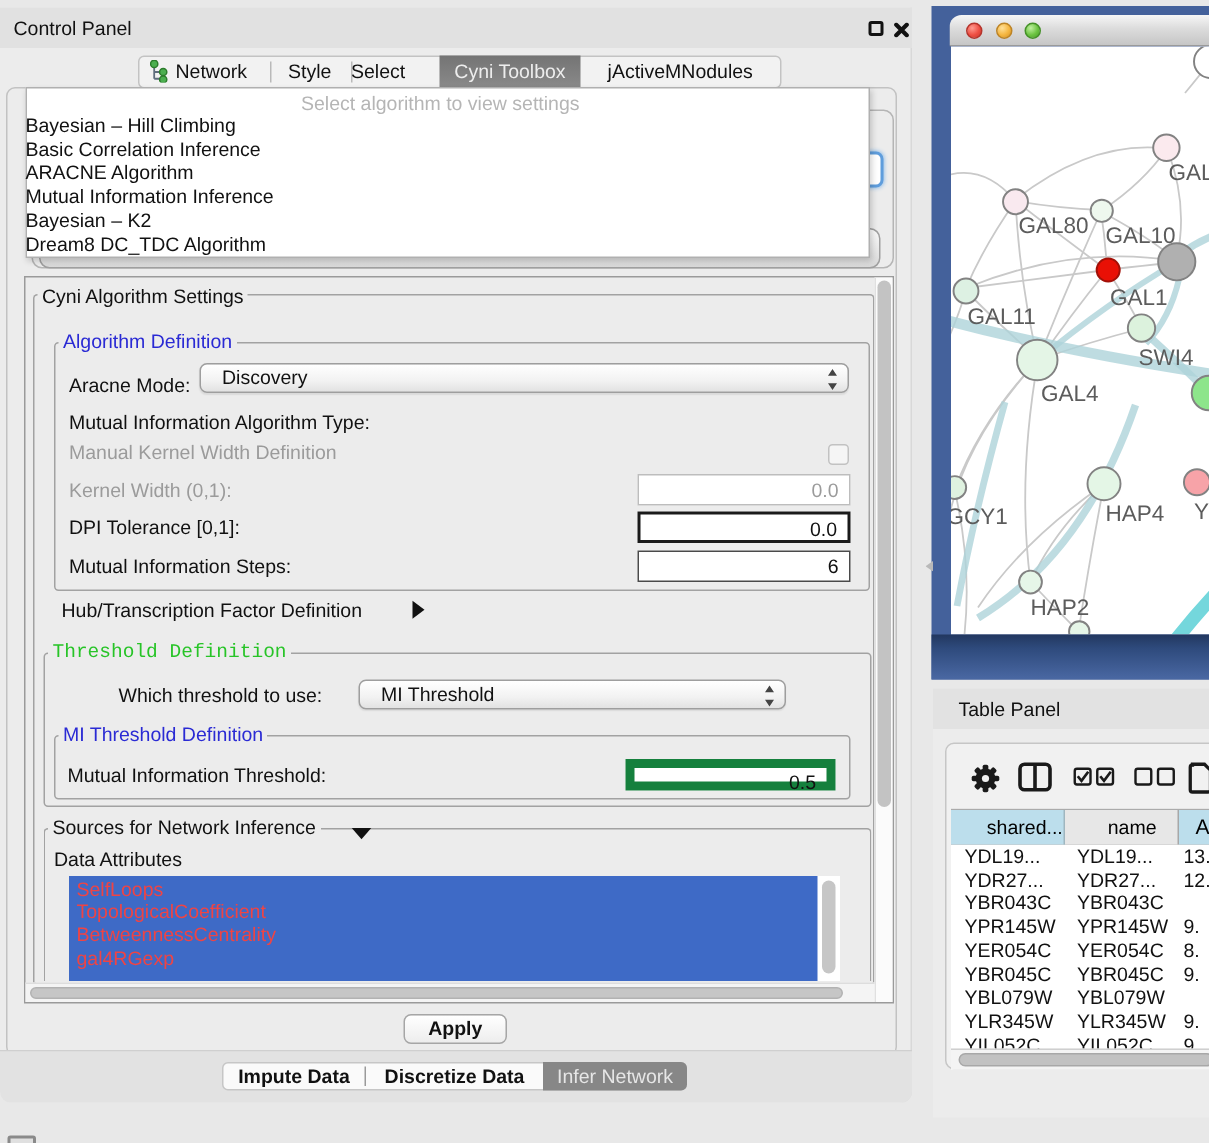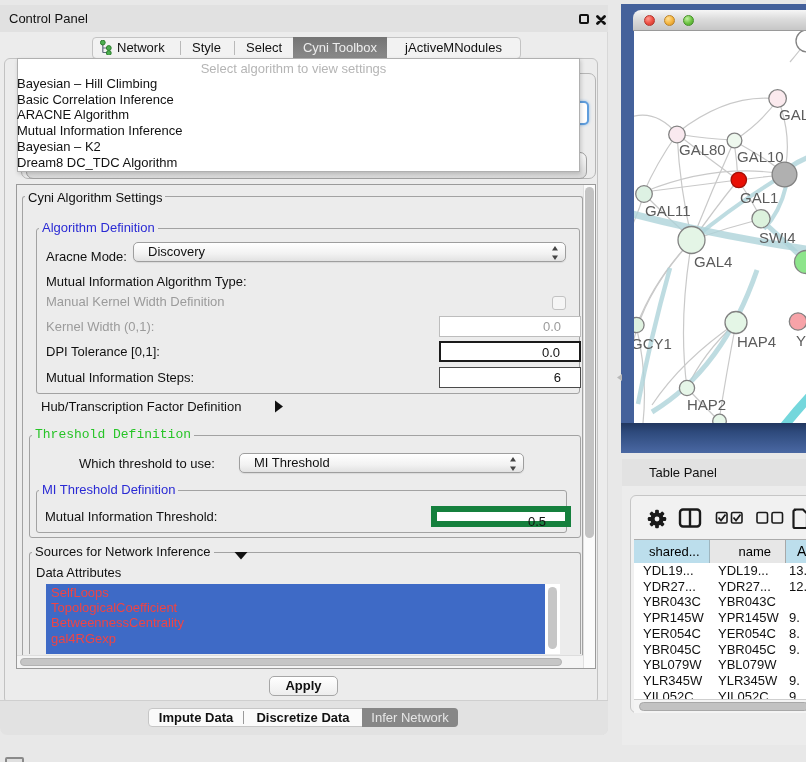--- a/index.html
+++ b/index.html
@@ -7,21 +7,21 @@
   font-family:"Liberation Sans", sans-serif; }
 .abs { position:absolute; }
 .lbl { position:absolute; font-size:13px; height:16px; line-height:16px; white-space:nowrap; color:#111; }
 .bold { font-weight:normal; }
 .gray { color:#9b9b9b; }
 .combo { position:absolute; height:20px; border:1px solid #9e9e9e; border-radius:5px;
   background:linear-gradient(#ffffff,#f2f2f2 60%,#e2e2e2); font-size:13px; line-height:18px;
   padding-left:14px; color:#111; box-shadow:0 1px 1px rgba(0,0,0,0.08);}
 .combo .arr { position:absolute; right:6px; top:2px; width:8px; height:16px; }
 .fld { position:absolute; height:21px; background:#fff; font-size:13px; line-height:19px;
-  text-align:right; padding-right:19px; color:#111;margin-left:14px; }
+  text-align:right; padding-right:7px; color:#111; }
 .gbox { position:absolute; border:1px solid #a2a2a2; border-radius:3px; }
 .gtitle { position:absolute; font-size:13px; height:13px; line-height:13px; background:#ececec;
   padding:0 3px; white-space:nowrap; }
 </style>
 </head>
 <body>
 
 <div class="abs" id="netwin" style="left:621px; top:4px; width:185px; height:449px; background:#44619b;">
   <div class="abs" style="left:12px; top:6px; width:173px; height:21px;
     background:linear-gradient(#f6f6f6,#dcdcdc 45%,#c6c6c6); border-top-left-radius:8px;
@@ -107,21 +107,21 @@
         <text x="687" y="410">HAP2</text>
       </g>
     </svg>
   </div>
   <div class="abs" style="left:0; top:419px; width:185px; height:30px;
     background:linear-gradient(#22375f,#2e4a7c 30%,#4a68a3);"></div>
 </div>
 
 <div class="abs" id="tabwin" style="left:622px; top:459px; width:184px; height:286px; background:#ececec;">
   <div class="abs" style="left:0; top:0; width:184px; height:27px; background:#e2e2e2;
-    font-size:13px; line-height:27px; color:#111;"><span style="margin-left:27px;">Table Panel</span></div>
+    font-size:13px; line-height:27px; color:#111;"><span style="margin-left:17px;">Table Panel</span></div>
   <div class="abs" style="left:8px; top:36px; width:210px; height:218px; background:#f1f1f1;
     border:1px solid #c6c6c6; border-radius:6px;"></div>
 
   <div class="abs" style="left:24px; top:49px; width:160px; height:22px;">
     <svg width="160" height="22" viewBox="0 0 160 22">
 
       <g transform="translate(11,11)" fill="#1a1a1a">
         <circle r="6.6"></circle>
         <g>
           <rect x="-1.9" y="-9.2" width="3.8" height="4" rx="1.2"></rect>
@@ -151,21 +151,21 @@
         <rect x="126" y="4.5" width="10.5" height="10.5" rx="1.5"></rect>
       </g>
 
       <path d="M 149,1.5 h 8 l 4,4 v 13 a1.5,1.5 0 0 1 -1.5,1.5 h -10.5 a1.5,1.5 0 0 1 -1.5,-1.5 v -15 a1.5,1.5 0 0 1 1.5,-1.5 z" fill="none" stroke="#1a1a1a" stroke-width="2.2"></path>
     </svg>
   </div>
 
   <div class="abs" style="left:12px; top:80px; width:172px; height:174px; background:#fff; overflow:hidden;">
     <div class="abs" style="left:0; top:0; width:300px; height:24px; border-top:1px solid #ababab; border-bottom:1px solid #8f8f8f;">
       <div class="abs" style="left:0; top:0; width:75.5px; height:23px; background:#bcdeec; border-right:1px solid #9fb6bf;
-        font-size:13px; line-height:23px; text-align:left; text-indent:15px;">shared...</div>
+        font-size:13px; line-height:23px; text-align:right; text-indent:15px;">shared...</div>
       <div class="abs" style="left:75.5px; top:0; width:76.5px; height:23px; background:#e7e7e7; border-right:1px solid #a8a8a8;
         font-size:13px; line-height:23px; text-align:center; text-indent:15px;">name</div>
       <div class="abs" style="left:152px; top:0; width:148px; height:23px; background:#bcdeec;
         font-size:14px; line-height:23px;">
           <span style="position:absolute; left:11px;">Avera</span>
         </div>
     </div>
     <div class="abs" id="tbody" style="left:0; top:24px; width:300px; font-size:13px; color:#111;">
       <div class="abs" style="left:9px; top:0.0px; height:15.7px; line-height:15.7px;">YDL19...</div>
       <div class="abs" style="left:84px; top:0.0px; height:15.7px; line-height:15.7px;">YDL19...</div>
@@ -217,21 +217,21 @@
         <path d="M 2.8,4 V 12.5 M 2.8,8 H 8 M 2.8,12.5 H 8" fill="none" stroke="#5f6d7d" stroke-width="1.2"></path>
         <circle cx="2.8" cy="2.6" r="2.4" fill="#4caf50" stroke="#2c7d2c" stroke-width="1"></circle>
         <circle cx="8.8" cy="8" r="2.4" fill="#4caf50" stroke="#2c7d2c" stroke-width="1"></circle>
         <circle cx="8.8" cy="13" r="2.4" fill="#4caf50" stroke="#2c7d2c" stroke-width="1"></circle>
       </svg>
       <span class="abs" style="left:24px;">Network</span>
     </div>
     <div class="abs" style="left:86.5px; top:3px; width:1px; height:14px; background:#b9b9b9;"></div>
     <div class="abs" style="left:87px; top:0; width:53px; text-align:center;">Style</div>
     <div class="abs" style="left:140.5px; top:3px; width:1px; height:14px; background:#b9b9b9;"></div>
-    <div class="abs" style="left:141px; top:0; width:48px; padding-left:12px;">Select</div>
+    <div class="abs" style="left:141px; top:0; width:48px; ">Select</div>
     <div class="abs" style="left:200px; top:-1px; width:94px; height:22px; background:linear-gradient(#747474,#8a8a8a); color:#ededed; text-align:center; line-height:22px;">Cyni Toolbox</div>
     <div class="abs" style="left:294px; top:0; width:133px; text-align:center;">jActiveMNodules</div>
   </div>
 
   <div class="abs" style="left:21px; top:68px; width:575px; height:106px; border:1px solid #b5b5b5; border-radius:7px; background:#ececec;"></div>
   <div class="abs" style="left:26px; top:96px; width:563px; height:24px; border:2px solid #5f9ddc; border-radius:5px; background:#fff; box-shadow:0 0 3px #86b8e8;"></div>
   <div class="abs" style="left:26px; top:147px; width:561px; height:27px; border:1px solid #9f9f9f; border-radius:7px; background:linear-gradient(#fafafa,#d8d8d8);"></div>
 
   <div class="abs" style="left:16px; top:179px; width:580px; height:485px; border:1px solid #9a9a9a; background:#ececec;"></div>
   <div class="abs" style="left:583px; top:180px; width:12px; height:483px; background:#fbfbfb; border-left:1px solid #e0e0e0;"></div>

